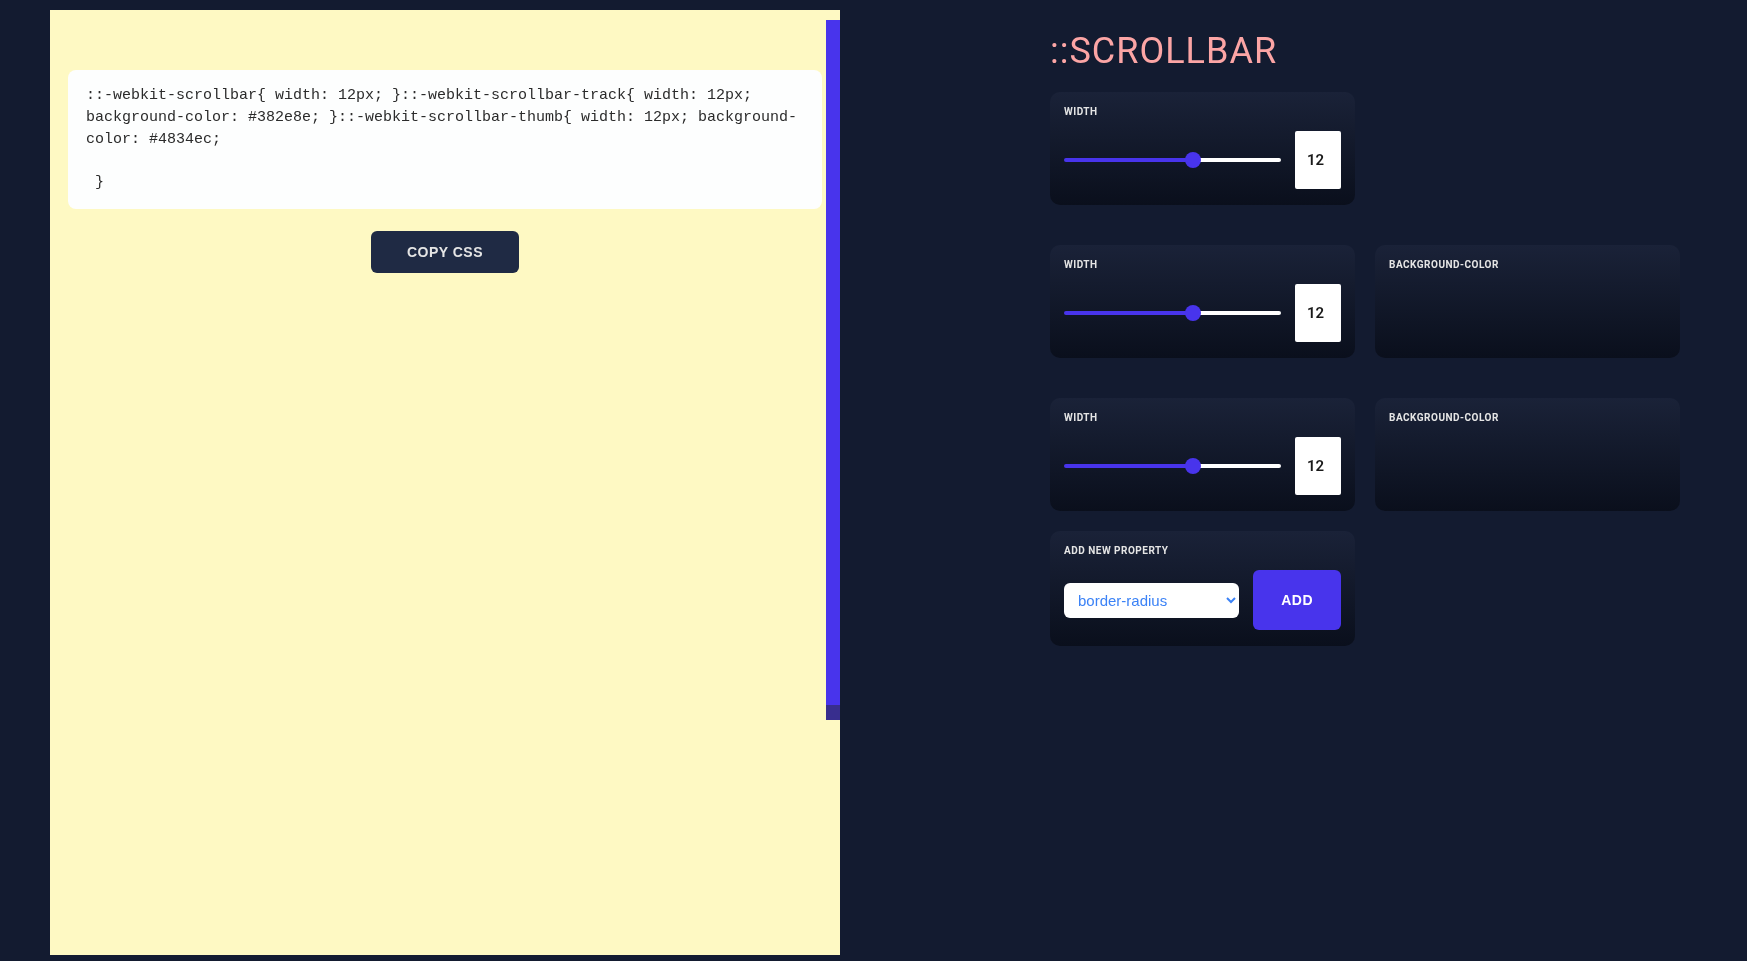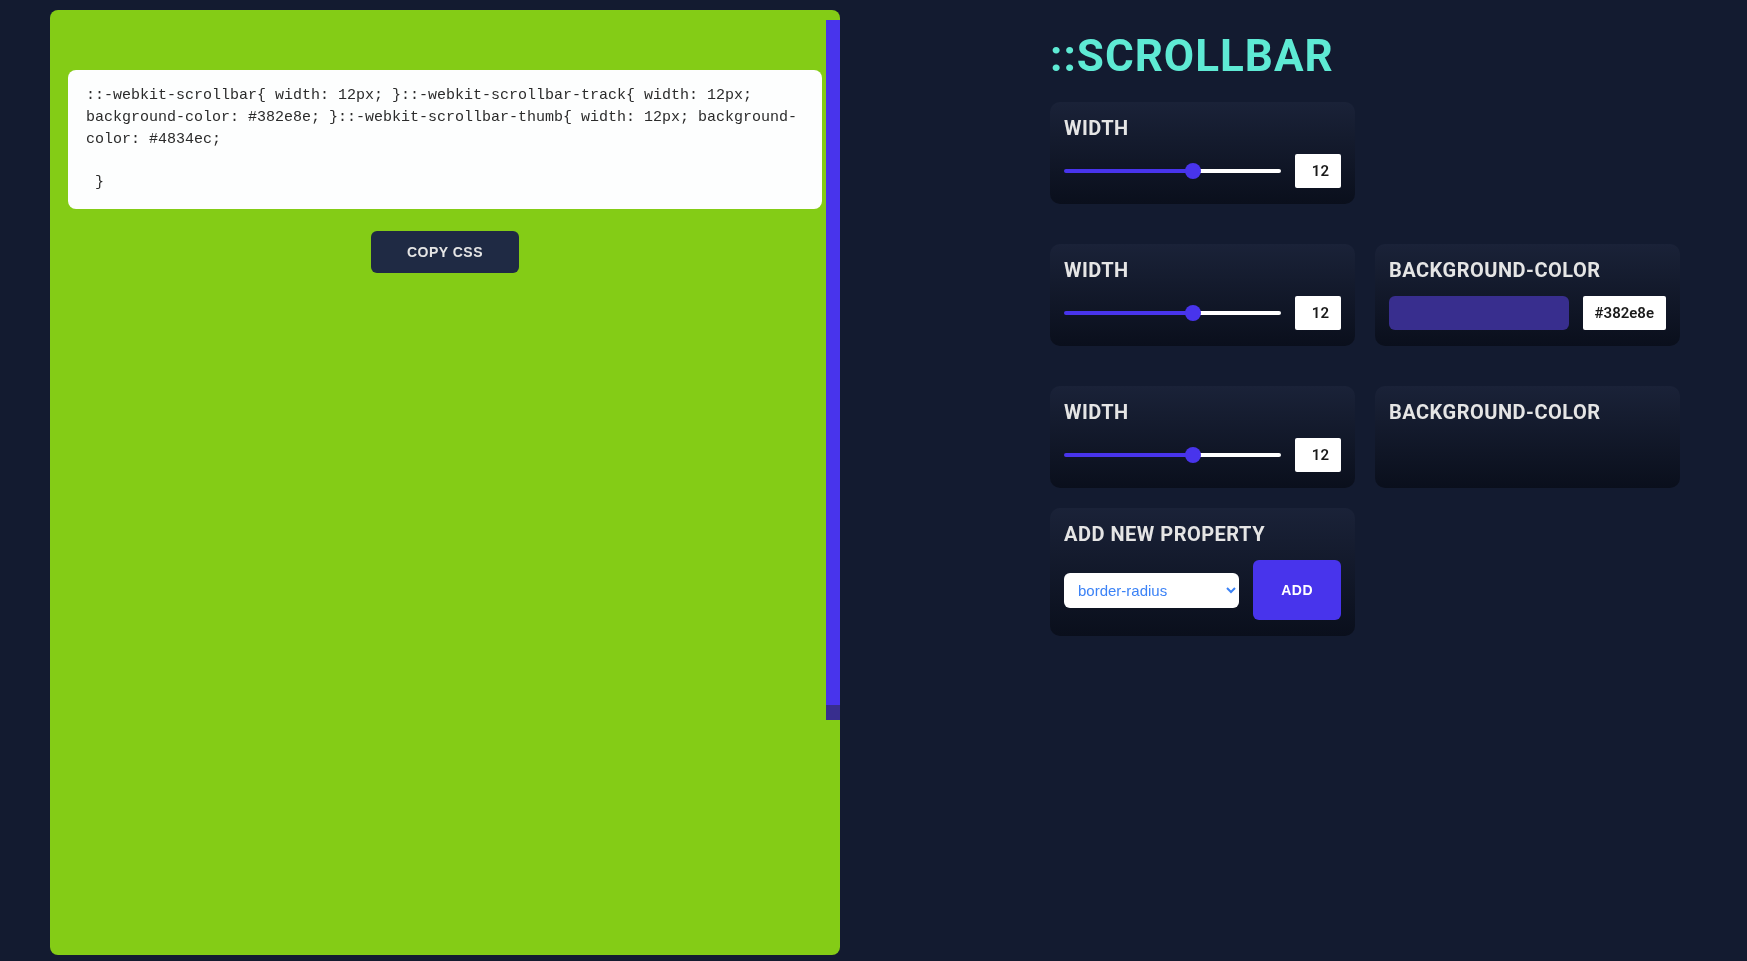--- a/index.html
+++ b/index.html
@@ -12,24 +12,24 @@
       overflow: hidden;
       display: flex;
     }
     .left-panel {
       width: 890px;
       display: flex;
       justify-content: center;
       padding-top: 10px;
     }
     .preview-container {
-      background: #84cc16;
+      background: #fef9c3;
       width: 790px;
       height: 945px;
-      border-radius: 8px;
+      border-radius: 0;
       padding: 60px 18px 18px 18px;
       position: relative;
     }
     .css-output {
       background: #fdfefe;
       color: #2b2b2b;
       border-radius: 8px;
       padding: 15px 18px;
       font-family: "Courier New", monospace;
       font-size: 15px;
@@ -63,39 +63,39 @@
       width: 100%;
       height: 685px;
       background: #4834ec;
     }
     .right-panel {
       flex: 1;
       padding: 30px 40px 40px 160px;
     }
     .section { margin-bottom: 40px; }
     .section-title {
-      font-size: 44px;
-      font-weight: 700;
+      font-size: 36px;
+      font-weight: 400;
       letter-spacing: 1px;
       margin-bottom: 20px;
-      color: #5eead4;
+      color: #fca5a5;
     }
     .controls-row {
       display: flex;
       gap: 20px;
       flex-wrap: wrap;
     }
     .control-card {
       background: linear-gradient(180deg, #1a2238 0%, #0a0f1c 100%);
       border-radius: 10px;
       padding: 14px 14px 16px 14px;
       width: 305px;
     }
     .control-label {
-      font-size: 20px;
+      font-size: 10px;
       font-weight: 700;
       letter-spacing: 0.5px;
       margin-bottom: 14px;
       display: block;
       color: #e5e5e5;
     }
     .slider-row, .color-row, .add-row {
       display: flex;
       align-items: center;
       gap: 14px;
@@ -123,25 +123,25 @@
       height: 16px;
       background: #4834ec;
       border: none;
       border-radius: 50%;
       cursor: pointer;
     }
     .value-box, .color-text {
       background: #ffffff;
       color: #1a1a1a;
       border-radius: 2px;
-      padding: 8px 12px;
+      padding: 20px 12px;
       font-size: 15px;
       font-weight: 600;
       min-width: 46px;
-      text-align: right;
+      text-align: left;
       border: none;
     }
     .color-text { min-width: 72px; }
     .color-swatch {
       flex: 1;
       height: 34px;
       border-radius: 6px;
       border: none;
       cursor: pointer;
     }
@@ -201,24 +201,20 @@
     <div class="controls-row">
       <div class="control-card">
         <span class="control-label">WIDTH</span>
         <div class="slider-row">
           <input type="range" min="0" max="20" value="12" style="">
           <span class="value-box">12</span>
         </div>
       </div>
       <div class="control-card">
         <span class="control-label">BACKGROUND-COLOR</span>
-        <div class="color-row">
-          <button class="color-swatch" style="background:#382e8e"></button>
-          <span class="color-text">#382e8e</span>
-        </div>
       </div>
     </div>
   </div>
 
   <div class="section">
     <div class="controls-row">
       <div class="control-card">
         <span class="control-label">WIDTH</span>
         <div class="slider-row">
           <input type="range" min="0" max="20" value="12" style="">

